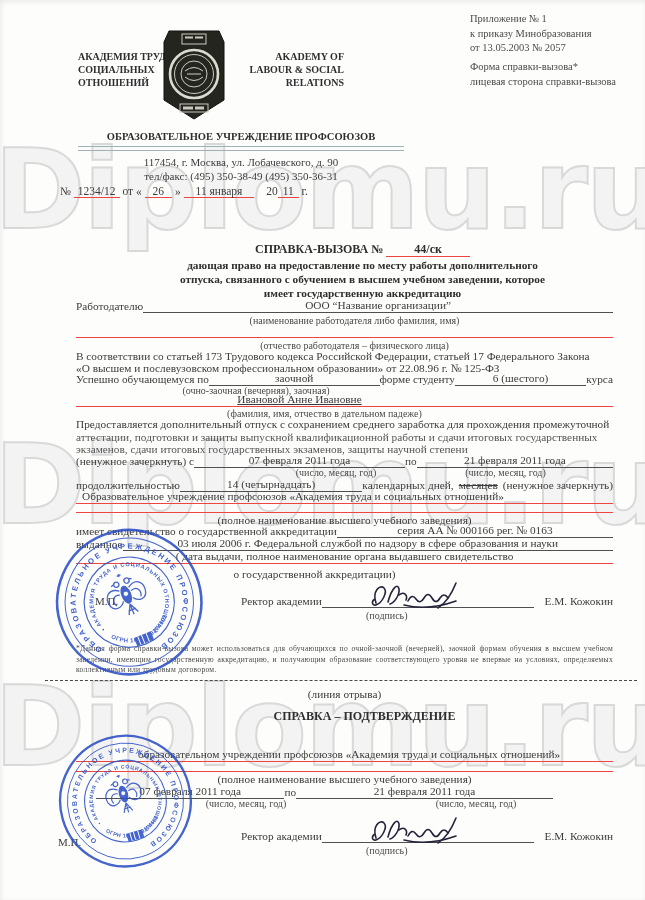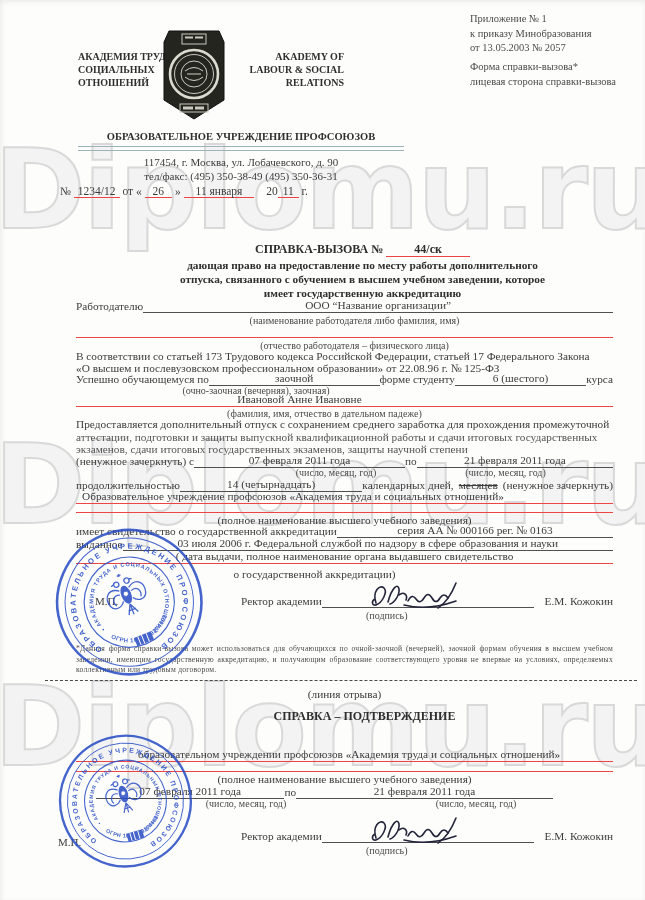--- a/index.html
+++ b/index.html
@@ -120,21 +120,21 @@
     <div class="ln row" style="top:372px;">
       <span>Успешно обучающемуся по</span>
       <span class="cell" style="flex:1.3;">заочной</span>
       <span>форме студенту</span>
       <span class="cell">6 (шестого)</span>
       <span>курса</span>
     </div>
     <div class="ln sm" style="top:384px;">
       <span style="display:inline-block;width:360px;text-align:center;">(очно-заочная (вечерняя), заочная)</span>
     </div>
-    <div class="ln ul c" style="top:393px;padding-right:90px;">Ивановой Анне Ивановне</div>
+    <div class="ln ul c" style="top:393px;padding-right:90px;text-decoration:underline;">Ивановой Анне Ивановне</div>
     <div class="ln c sm" style="top:407px;padding-right:40px;">(фамилия, имя, отчество в дательном падеже)</div>
 
     <div class="ln" style="top:418px;">Предоставляется дополнительный отпуск с сохранением среднего заработка для прохождения промежуточной</div>
     <div class="ln" style="top:431px;color:#555;">аттестации, подготовки и защиты выпускной квалификационной работы и сдачи итоговых государственных</div>
     <div class="ln" style="top:443px;color:#555;">экзаменов, сдачи итоговых государственных экзаменов, защиты научной степени</div>
 
     <div class="ln row" style="top:454px;">
       <span>(ненужное зачеркнуть) с</span>
       <span class="cell" style="flex:1.45;">07 февраля 2011 года</span>
       <span>по</span>

